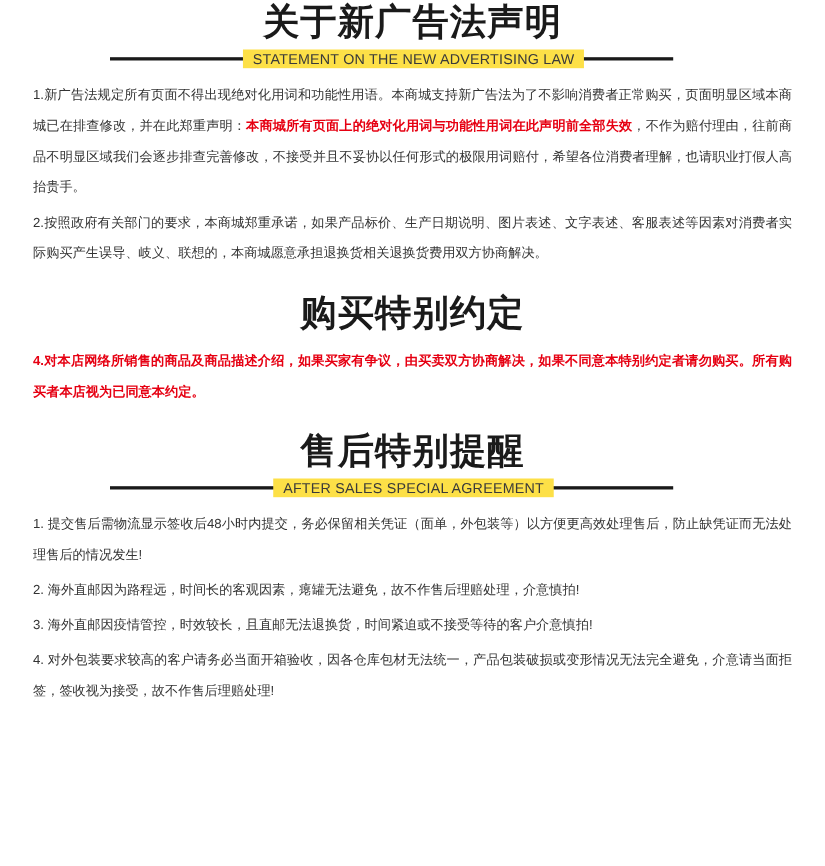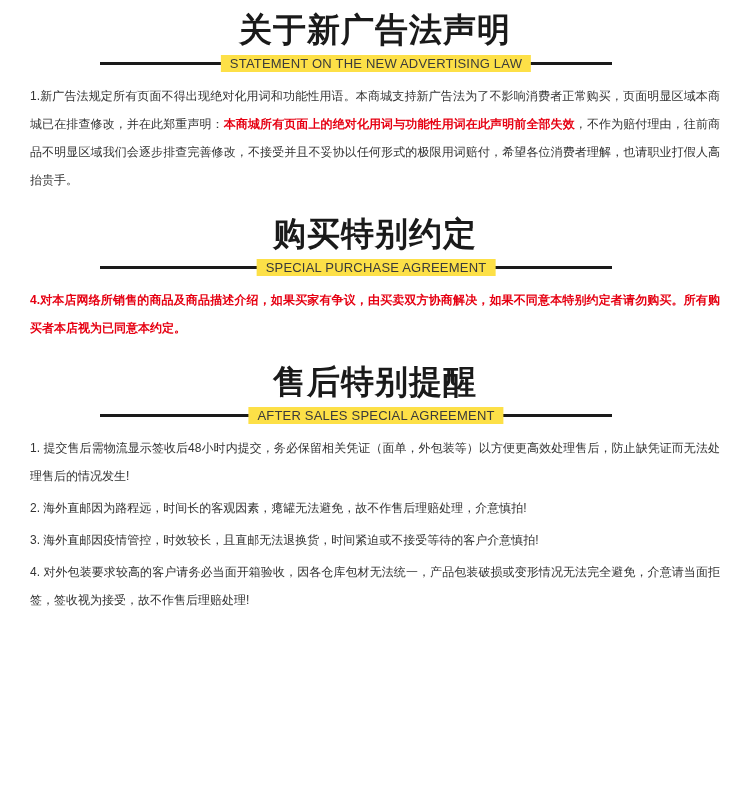--- a/index.html
+++ b/index.html
@@ -2,21 +2,21 @@
 <html><head>
 <meta charset="utf-8">
 <style>
   * { margin: 0; padding: 0; box-sizing: border-box; }
   html, body { background: #ffffff; }
   body {
     width: 750px;
     font-family: "Liberation Sans", "DejaVu Sans", sans-serif;
     color: #333333;
   }
-  .page { width: 750px; padding-top: 10px; background: #ffffff; }
+  .page { width: 750px; padding-top: 0; background: #ffffff; }
   .sec + .sec { margin-top: 20px; }
   .sec-title {
     font-size: 33px;
     line-height: 40px;
     font-weight: 700;
     color: #1a1a1a;
     text-align: center;
     letter-spacing: 1px;
   }
   .subtitle {
@@ -60,29 +60,26 @@
 <div class="page">
 
   <section class="sec">
     <h1 class="sec-title">关于新广告法声明</h1>
     <div class="subtitle">
       <span class="subtitle-line"></span>
       <span class="subtitle-label">STATEMENT ON THE NEW ADVERTISING LAW</span>
     </div>
     <div class="sec-body">
       <p><span>1.新广告法规定所有页面不得出现绝对化用词和功能性用语。本商城支持新广告法为了不影响消费者正常购买，页面明显区域本商城已在排查修改，并在此郑重声明：</span><span class="run-red">本商城所有页面上的绝对化用词与功能性用词在此声明前全部失效</span><span>，不作为赔付理由，往前商品不明显区域我们会逐步排查完善修改，不接受并且不妥协以任何形式的极限用词赔付，希望各位消费者理解，也请职业打假人高抬贵手。</span></p>
+      <p><span>2.按照政府有关部门的要求，本商城郑重承诺，如果产品标价、生产日期说明、图片表述、文字表述、客服表述等因素对消费者实际购买产生误导、岐义、联想的，本商城愿意承担退换货相关退换货费用双方协商解决。</span></p>
     </div>
   </section>
 
   <section class="sec">
     <h1 class="sec-title">购买特别约定</h1>
-    <div class="subtitle">
-      <span class="subtitle-line"></span>
-      <span class="subtitle-label">SPECIAL PURCHASE AGREEMENT</span>
-    </div>
     <div class="sec-body">
       <p><span class="run-red">4.对本店网络所销售的商品及商品描述介绍，如果买家有争议，由买卖双方协商解决，如果不同意本特别约定者请勿购买。所有购买者本店视为已同意本约定。</span></p>
     </div>
   </section>
 
   <section class="sec">
     <h1 class="sec-title">售后特别提醒</h1>
     <div class="subtitle">
       <span class="subtitle-line"></span>
       <span class="subtitle-label">AFTER SALES SPECIAL AGREEMENT</span>

